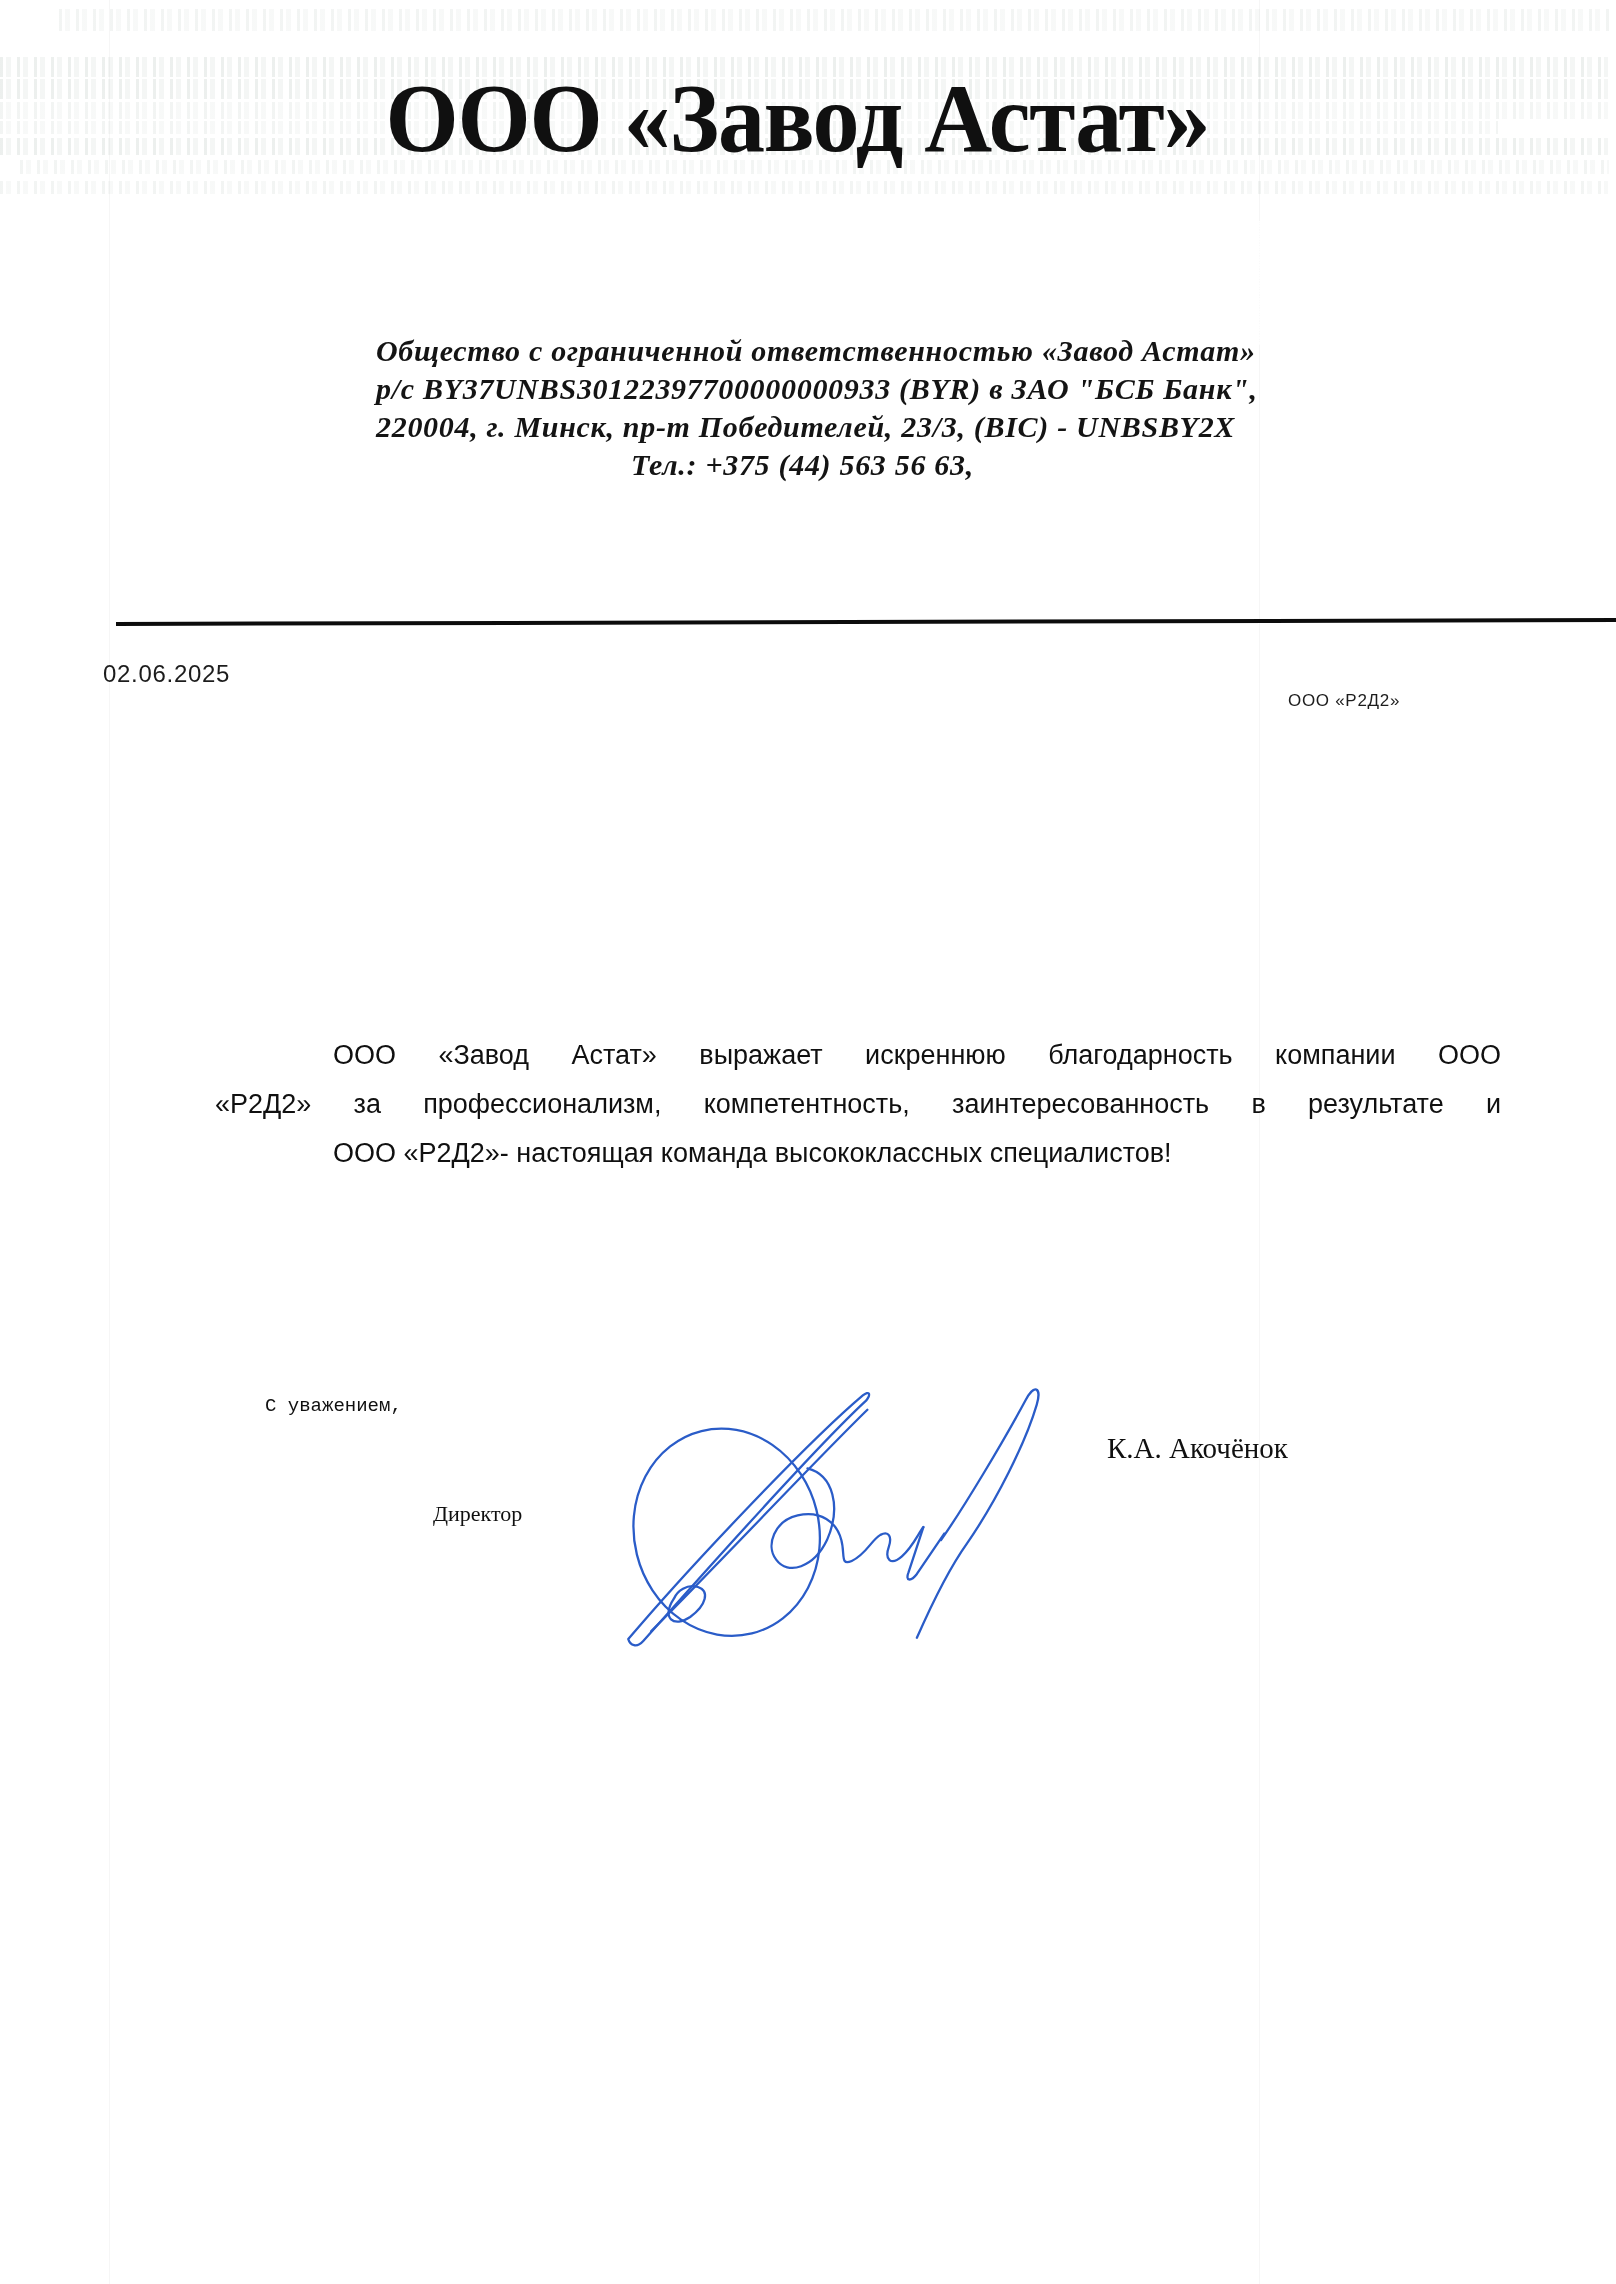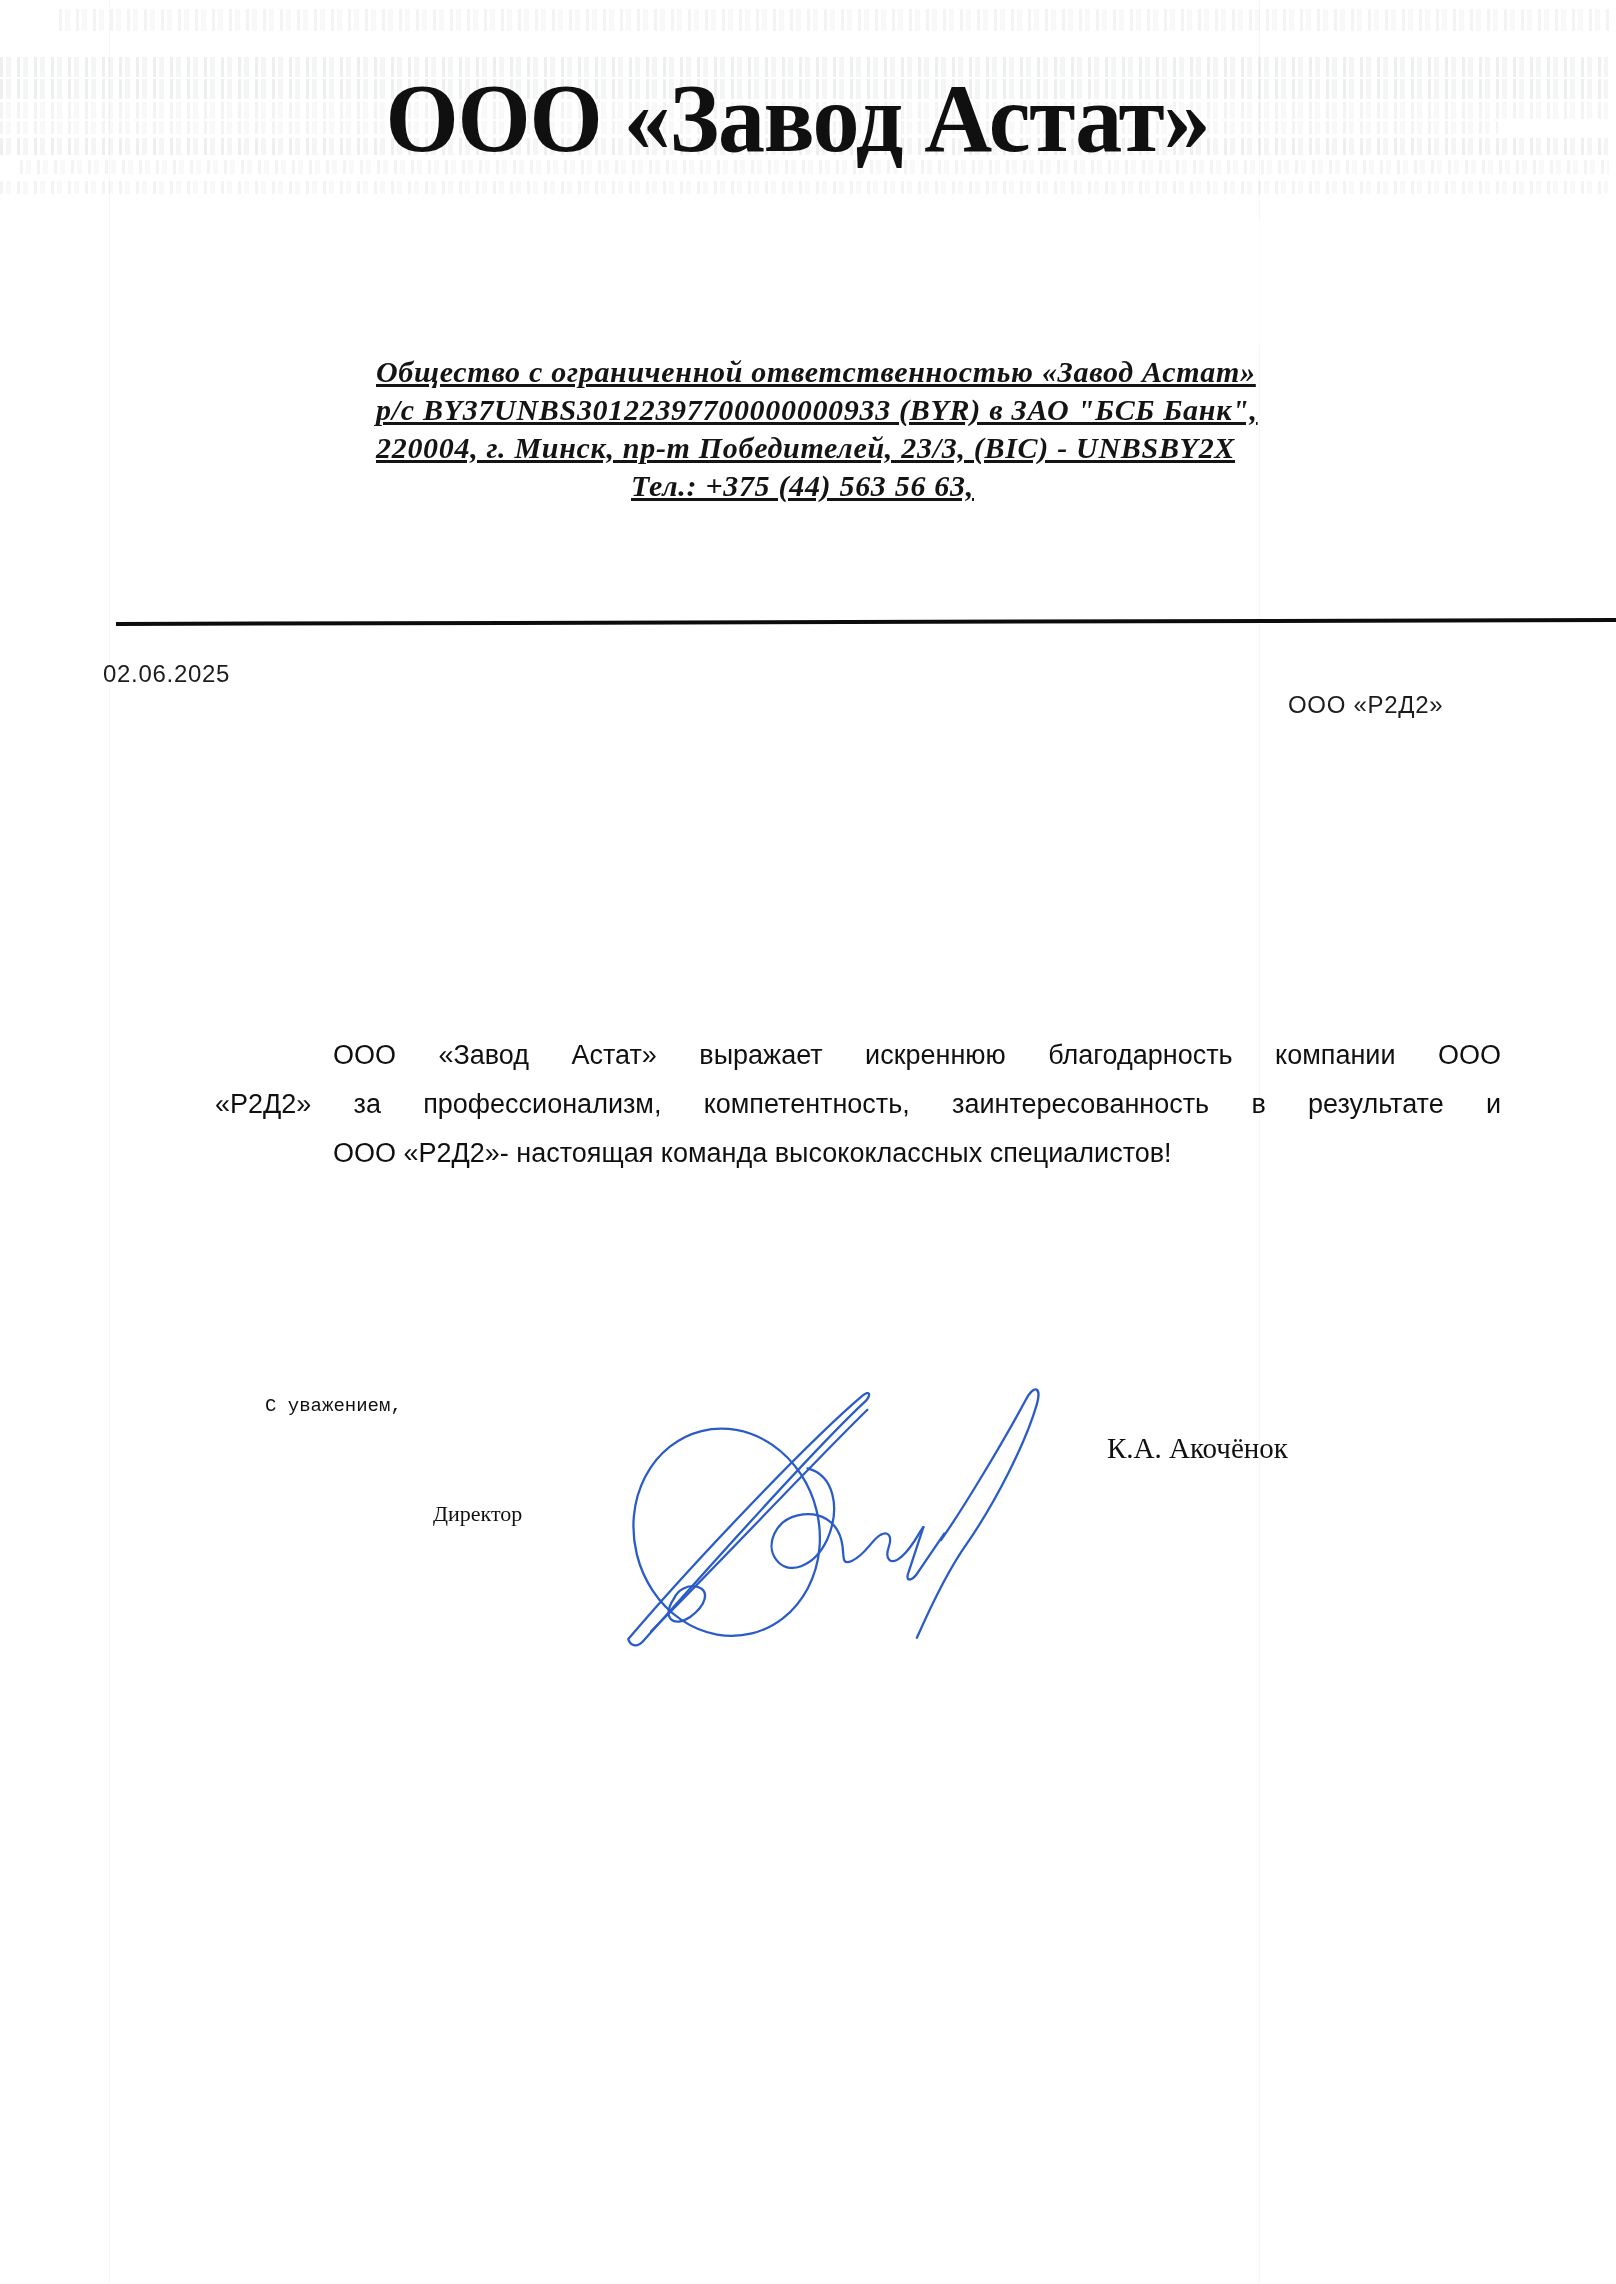--- a/index.html
+++ b/index.html
@@ -34,46 +34,45 @@
     white-space:nowrap;
   }
   .title-hatch{
     position:absolute;left:247px;top:221px;width:1120px;height:124px;
     background-image:
       repeating-linear-gradient(0deg, transparent 0 1.3px, rgba(255,255,255,0.85) 1.3px 2.6px),
       repeating-linear-gradient(90deg, transparent 0 2px, rgba(255,255,255,0.5) 2px 3.3px);
     pointer-events:none;
   }
   .letterhead-info{
-    position:absolute;left:376px;top:353px;width:853px;
+    position:absolute;left:376px;top:332px;width:853px;
     font-family:"Liberation Serif", serif;
     font-style:italic;font-weight:bold;
     font-size:30px;line-height:38px;
     letter-spacing:0.7px;
     color:#141414;
     white-space:nowrap;
-    text-decoration:underline;
   }
   .letterhead-info .center{text-align:center;white-space:nowrap;}
   .email-line{text-align:center;}
   .email-addr{border-bottom:3.3px solid #141414;padding-bottom:1.3px;}
   .rule{
     position:absolute;left:116px;top:620px;width:1500px;height:3.9px;
     background:#0c0c0c;transform:rotate(-0.15deg);
   }
   
   .date{
     position:absolute;left:103px;top:660px;
     font-family:"Liberation Sans", sans-serif;
     font-size:24px;letter-spacing:0.7px;color:#1c1c1c;
   }
   .recipient{
     position:absolute;left:1288px;top:691px;
     font-family:"Liberation Sans", sans-serif;
-    font-size:24px;letter-spacing:0.7px;color:#1c1c1c;
+    font-size:17px;letter-spacing:0.7px;color:#1c1c1c;
     white-space:nowrap;
   }
   
   .body-text{
     position:absolute;left:215px;top:1031px;width:1286px;
     font-family:Liberation Sans, sans-serif;
     font-size:27px;line-height:49px;color:#101010;
   }
   .bline{height:49px;overflow:visible;white-space:nowrap;}
   .bline.just{white-space:normal;text-align:justify;text-align-last:justify;}

